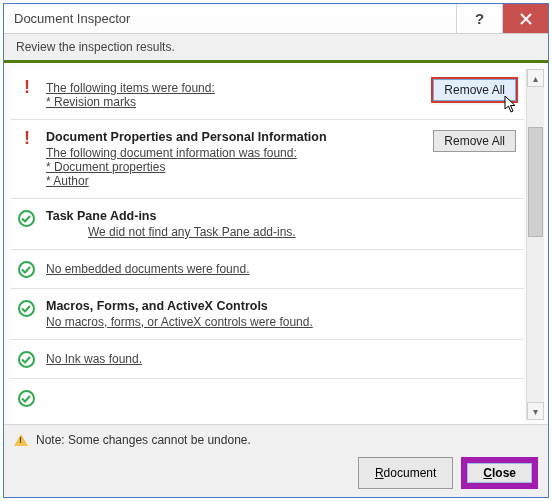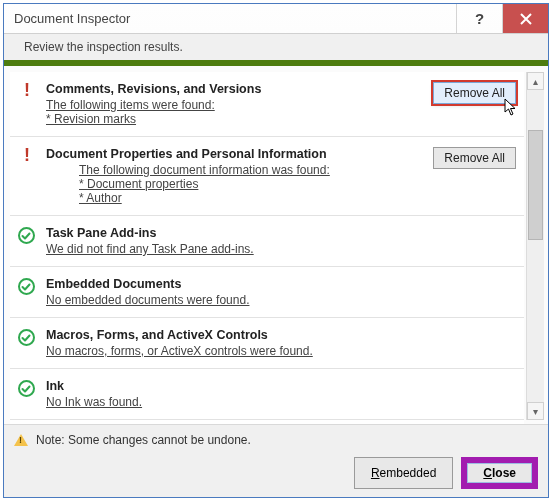--- a/index.html
+++ b/index.html
@@ -48,22 +48,22 @@
   }
   .tb-help { font-weight: bold; font-size: 15px; }
   .tb-close {
     background: #c8504f;
     color: #fff;
     font-weight: bold;
     font-size: 15px;
   }
   .subheader {
     background: #f0f0f0;
-    border-bottom: 6px solid #4d7c0f;
-    padding: 6px 20px;
+    border-bottom: 3px solid #4d7c0f;
+    padding: 6px 12px;
     font-size: 12px;
     color: #444;
   }
   .content-wrap {
     flex: 1;
     display: flex;
     min-height: 0;
     background: #fbfbfb;
     border-bottom: 1px solid #d9d9d9;
   }
@@ -211,64 +211,62 @@
 
   <div class="subheader">Review the inspection results.</div>
 
   <div class="content-wrap">
     <div class="list" id="sections">
         <div class="section">
           <div class="sec-icon">
             <span class="bang">!</span>
           </div>
           <div class="sec-body">
-            <div class="sec-title">Comments, Revisions, and Versions</div>
             <div class="sec-desc" style="white-space: pre-line;">The following items were found:
 * Revision marks</div>
           </div>
           <button class="remove-btn highlight">Remove All</button>
           <span class="cursor-arrow"><svg width="14" height="18" viewBox="0 0 14 18">
               <path d="M1 1 L1 14 L4.5 11 L7 17 L9 16 L6.5 10.5 L11 10.5 Z" fill="#fff" stroke="#000" stroke-width="1"></path>
             </svg></span>
         </div>
         <div class="section">
           <div class="sec-icon">
             <span class="bang">!</span>
           </div>
           <div class="sec-body">
             <div class="sec-title">Document Properties and Personal Information</div>
-            <div class="sec-desc" style="white-space: pre-line; margin-left: 33px;">The following document information was found:
+            <div class="sec-desc" style="white-space: pre-line;">The following document information was found:
 * Document properties
 * Author</div>
           </div>
           <button class="remove-btn">Remove All</button>
         </div>
         <div class="section">
           <div class="sec-icon">
             <span class="check-circle">
               <svg width="10" height="10" viewBox="0 0 10 10">
                 <path d="M1.5 5 L4 7.5 L8.5 2.5" stroke="#2fa84f" stroke-width="2" fill="none" stroke-linecap="round" stroke-linejoin="round"></path>
               </svg>
             </span>
           </div>
           <div class="sec-body">
             <div class="sec-title">Task Pane Add-ins</div>
-            <div class="sec-desc" style="white-space: pre-line;">We did not find any Task Pane add-ins.</div>
-          </div>
-        </div>
-        <div class="section">
-          <div class="sec-icon">
-            <span class="check-circle">
-              <svg width="10" height="10" viewBox="0 0 10 10">
-                <path d="M1.5 5 L4 7.5 L8.5 2.5" stroke="#2fa84f" stroke-width="2" fill="none" stroke-linecap="round" stroke-linejoin="round"></path>
-              </svg>
-            </span>
-          </div>
-          <div class="sec-body">
-            <div class="sec-title">Embedded Documents</div>
+            <div class="sec-desc" style="white-space: pre-line; margin-left: 42px;">We did not find any Task Pane add-ins.</div>
+          </div>
+        </div>
+        <div class="section">
+          <div class="sec-icon">
+            <span class="check-circle">
+              <svg width="10" height="10" viewBox="0 0 10 10">
+                <path d="M1.5 5 L4 7.5 L8.5 2.5" stroke="#2fa84f" stroke-width="2" fill="none" stroke-linecap="round" stroke-linejoin="round"></path>
+              </svg>
+            </span>
+          </div>
+          <div class="sec-body">
             <div class="sec-desc" style="white-space: pre-line;">No embedded documents were found.</div>
           </div>
         </div>
         <div class="section">
           <div class="sec-icon">
             <span class="check-circle">
               <svg width="10" height="10" viewBox="0 0 10 10">
                 <path d="M1.5 5 L4 7.5 L8.5 2.5" stroke="#2fa84f" stroke-width="2" fill="none" stroke-linecap="round" stroke-linejoin="round"></path>
               </svg>
             </span>
@@ -280,21 +278,20 @@
         </div>
         <div class="section">
           <div class="sec-icon">
             <span class="check-circle">
               <svg width="10" height="10" viewBox="0 0 10 10">
                 <path d="M1.5 5 L4 7.5 L8.5 2.5" stroke="#2fa84f" stroke-width="2" fill="none" stroke-linecap="round" stroke-linejoin="round"></path>
               </svg>
             </span>
           </div>
           <div class="sec-body">
-            <div class="sec-title">Ink</div>
             <div class="sec-desc" style="white-space: pre-line;">No Ink was found.</div>
           </div>
         </div>
         <div class="section">
           <div class="sec-icon">
             <span class="check-circle">
               <svg width="10" height="10" viewBox="0 0 10 10">
                 <path d="M1.5 5 L4 7.5 L8.5 2.5" stroke="#2fa84f" stroke-width="2" fill="none" stroke-linecap="round" stroke-linejoin="round"></path>
               </svg>
             </span>
@@ -310,21 +307,21 @@
     </div>
   </div>
 
   <div class="footer">
     <div class="note-row">
       <span class="warn-tri"></span>
       <span>Note: Some changes cannot be undone.</span>
     </div>
     <div class="btn-row">
       <button class="btn">
-        <span class="accel">R</span><span>embedded</span>
+        <span class="accel">R</span><span>document</span>
       </button>
       <button class="btn primary">
         <span class="accel">C</span><span>lose</span>
       </button>
     </div>
   </div>
 
 </div>
 
 </body></html>

